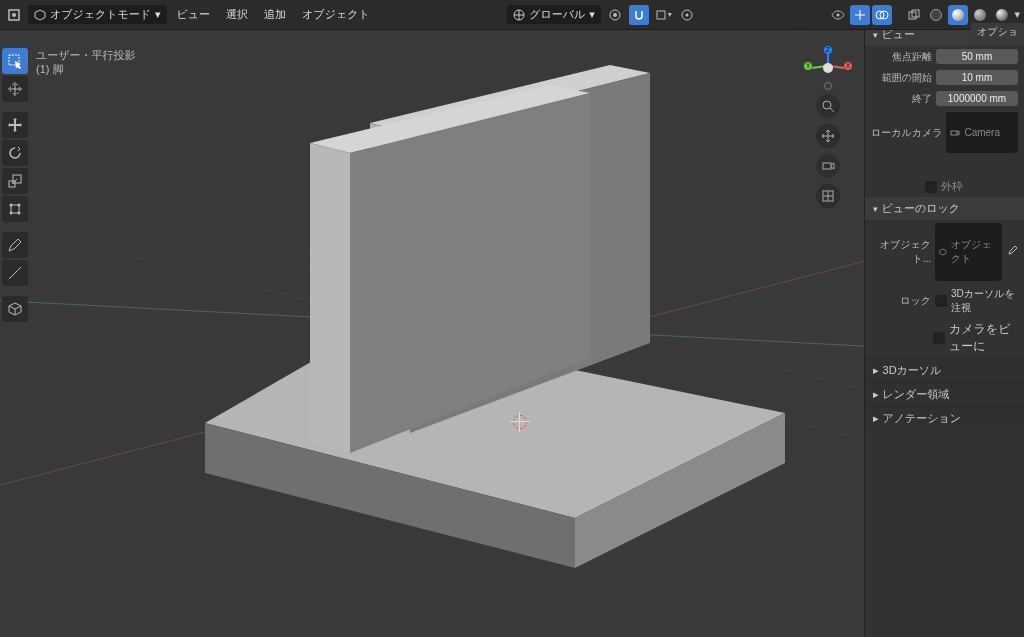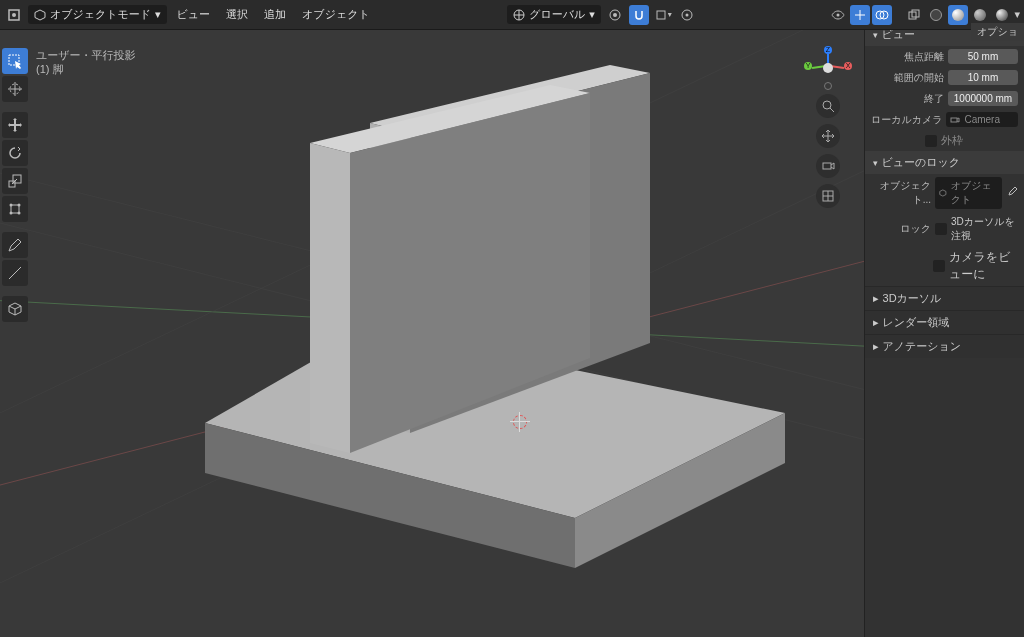--- a/index.html
+++ b/index.html
@@ -39,23 +39,23 @@
   .nav-gizmo .line-x { position:absolute; top:18px; right:4px; width:14px; height:2px; background:#e85d5d; transform:rotate(8deg);}
   .nav-gizmo .axis-neg { position:absolute; bottom:-2px; left:16px; width:8px; height:8px; border:1px solid #777; border-radius:50%; }
   .right-gizmos .circ { width: 24px; height: 24px; background: #2e2e2e; border-radius: 50%; display:flex; align-items:center; justify-content:center; cursor:pointer; color:#aaa; font-size:12px; }
 
   
   .panel-right { position: absolute; top: 23px; right: 0; bottom: 0; width: 160px; background: #323232; border-left: 1px solid #222; z-index: 6; padding: 0; overflow: hidden; }
   .panel-right .section-header { background: #3b3b3b; padding: 4px 8px; display:flex; align-items:center; gap:4px; cursor:pointer; }
   .panel-right .section-header .chev { font-size:9px; }
   .panel-right .row { display:flex; align-items:center; padding: 3px 6px; gap:4px; }
   .panel-right .row .label { flex: 1; text-align: right; color:#bbb; font-size:10px; }
-  .panel-right .row .value { width: 70px; background:#595959; border-radius:3px; padding:2px 4px; text-align:center; color:#eee; font-size:10px; }
+  .panel-right .row .value { width: 82px; background:#595959; border-radius:3px; padding:2px 4px; text-align:center; color:#eee; font-size:10px; }
   .panel-right .checkbox { width:12px; height:12px; background:#222; border-radius:2px; display:inline-block; flex-shrink:0; }
-  .panel-right .field-box { flex:1; background:#1d1d1d; border-radius:3px; padding:2px 4px; color:#888; font-size:10px; display:flex; align-items:center; gap:4px; }
+  .panel-right .field-box { flex:1; background:#1d1d1d; border-radius:3px; padding:15px 4px; color:#888; font-size:10px; display:flex; align-items:center; gap:4px; }
   .panel-right .collapsible { padding: 4px 8px; background:#303030; cursor:pointer; display:flex; align-items:center; gap:4px; border-top:1px solid #282828; }
 
   
   .viewport { position: absolute; top: 23px; left: 0; right: 160px; bottom: 0; background: #393939; overflow: hidden; }
 
   .cursor3d { position:absolute; top: 392px; left: 513px; width: 14px; height: 14px; z-index:3; pointer-events:none;}
   .cursor3d .ring { position:absolute; inset:0; border:1px dashed #e05555; border-radius:50%; }
   .cursor3d .cross1 { position:absolute; top:6px; left:-3px; width:20px; height:1px; background:#ddd; }
   .cursor3d .cross2 { position:absolute; left:6px; top:-3px; height:20px; width:1px; background:#ddd; }
 
@@ -327,21 +327,21 @@
   <div class="row">
     <span class="label" style="text-align:left;flex:0 0 auto;font-family:Liberation Serif, serif;">ローカルカメラ</span>
     <div class="field-box">
       <svg width="10" height="10" viewBox="0 0 10 10">
           <rect x="1" y="3" width="6" height="4" fill="none" stroke="#888"></rect>
           <path d="M7 4l2-1v4l-2-1" stroke="#888" fill="none"></path>
         </svg>
       <span>Camera</span>
     </div>
   </div>
-  <div class="row" style="padding-left:60px;">
+  <div class="row" style="padding-left:60px;margin-top:20px;">
     <span class="checkbox"></span>
     <span style="color:#888;">外枠</span>
   </div>
 
   <div class="section-header">
     <span class="chev">▾</span>
     <span>ビューのロック</span>
   </div>
   <div class="row">
     <span class="label" style="flex:0 0 60px;">オブジェクト...</span>

